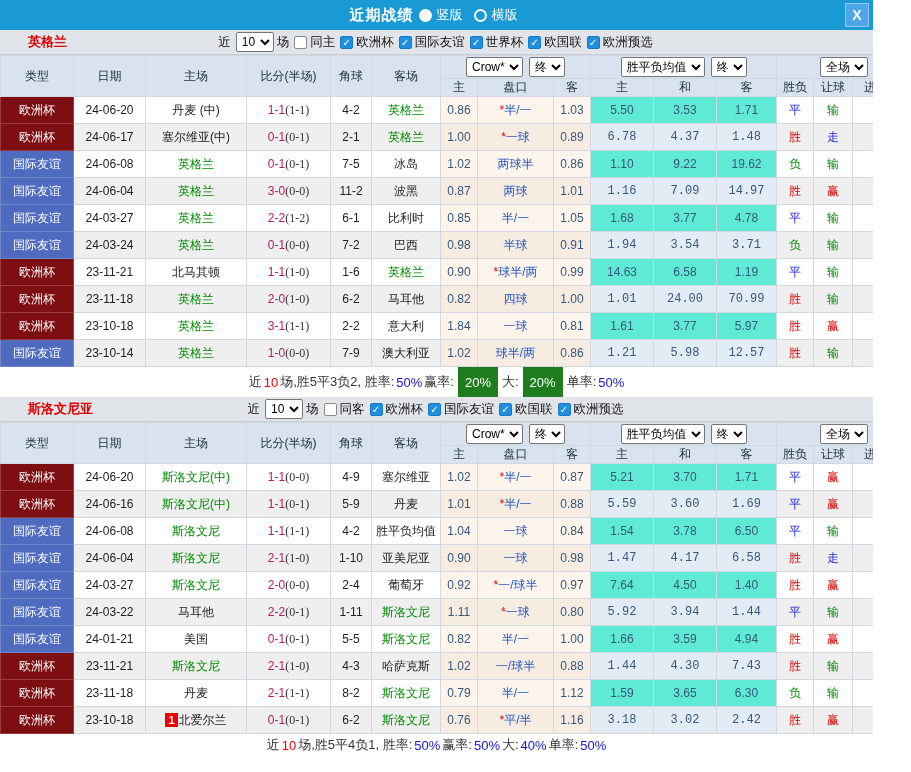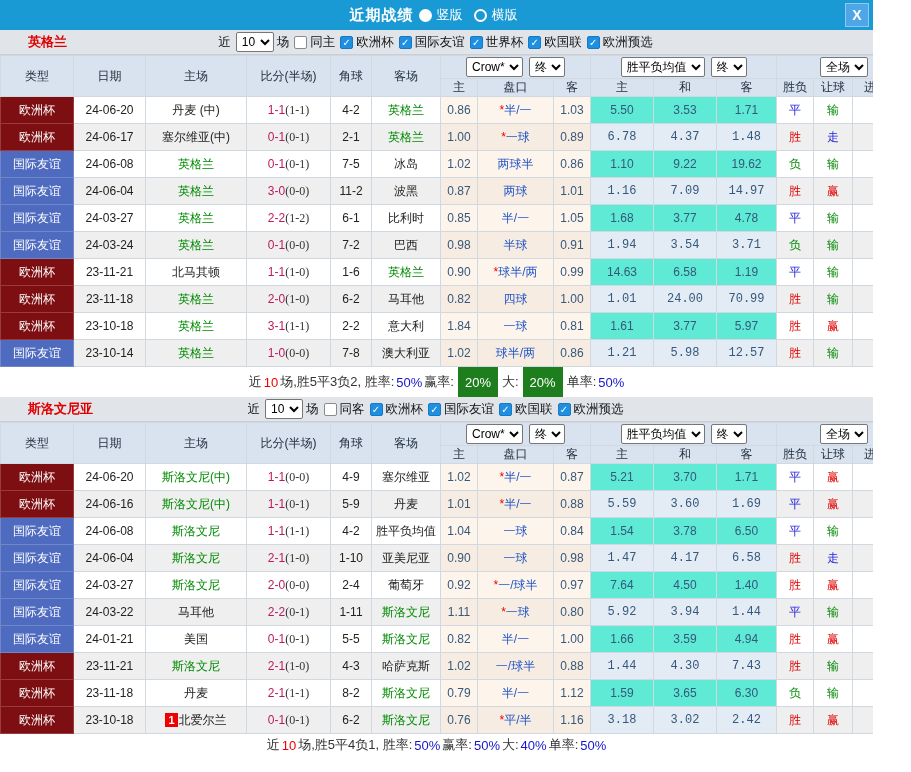--- a/index.html
+++ b/index.html
@@ -315,21 +315,21 @@
               <td class="euro odds">5.97</td>
               <td class="plain"><span class="c-red">胜</span></td>
               <td class="plain"><span class="c-red">赢</span></td>
               <td class="plain"><span class="c-red">大</span></td>
             </tr>
             <tr class="even">
               <td class="type t-friendly">国际友谊</td>
               <td class="plain">23-10-14</td>
               <td class="plain"><span class="focus">英格兰</span></td>
               <td class="plain"><span class="score-full">1-0</span><span class="score-half">(0-0)</span></td>
-              <td class="plain">7-8</td>
+              <td class="plain">7-9</td>
               <td class="plain"><span>澳大利亚</span></td>
               <td class="crow odds">1.02</td>
               <td class="crow"><span class="handicap">球半/两</span></td>
               <td class="crow odds">0.86</td>
               <td class="euro odds">1.21</td>
               <td class="euro odds">5.98</td>
               <td class="euro odds">12.57</td>
               <td class="plain"><span class="c-red">胜</span></td>
               <td class="plain"><span class="c-green">输</span></td>
               <td class="plain"><span class="c-green">小</span></td>

